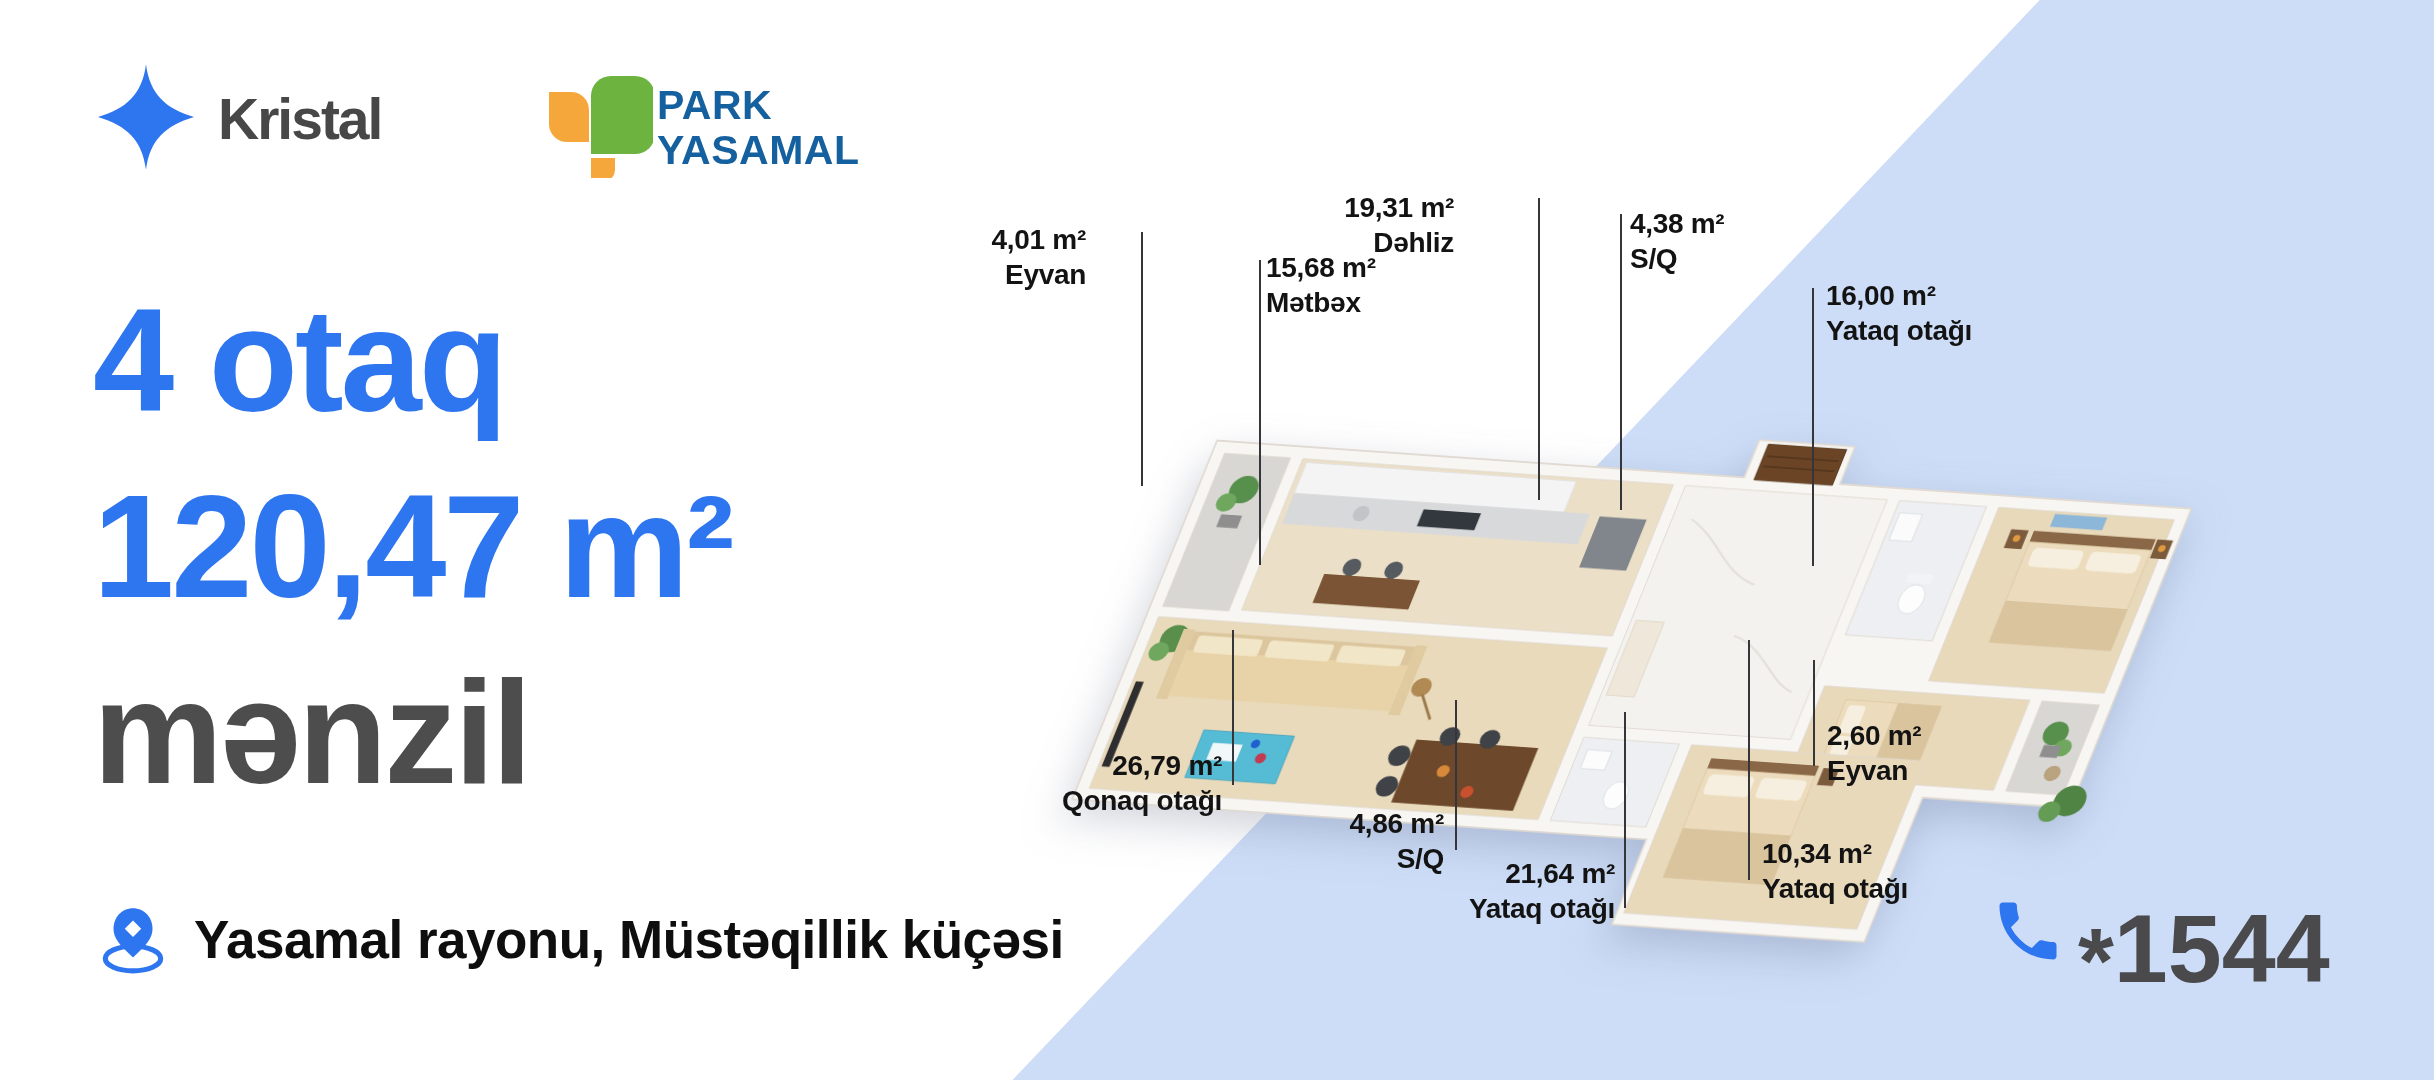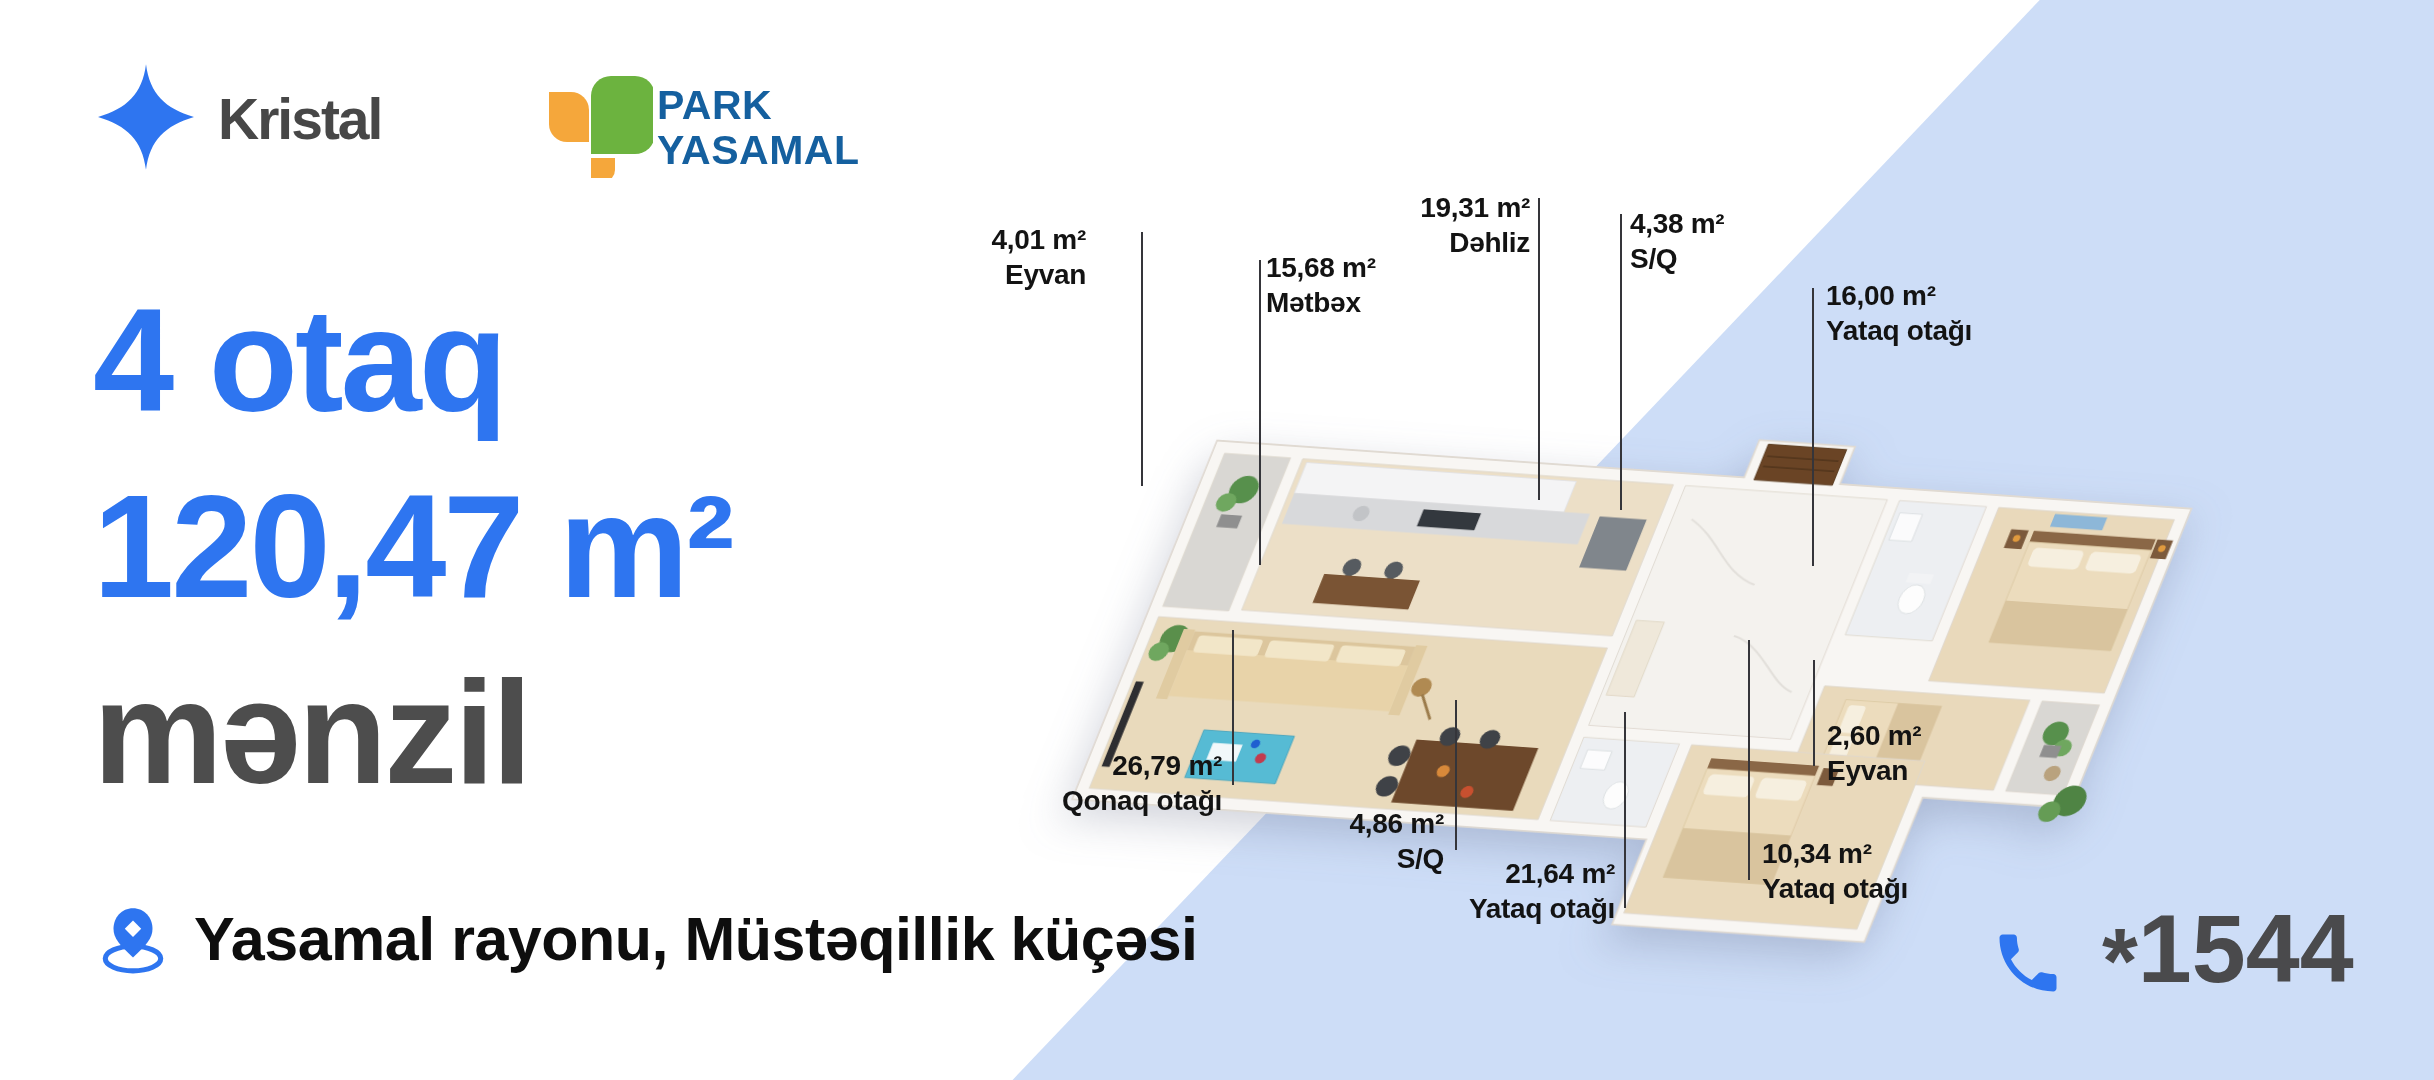--- a/index.html
+++ b/index.html
@@ -22,23 +22,23 @@
   .park-word{font-size:41px;line-height:45px;font-weight:800;color:#15609F;letter-spacing:0.5px;}
   
   .headline{
     position:absolute;left:93px;top:268px;
     font-size:146px;line-height:186px;font-weight:700;letter-spacing:-3px;
     color:#2E75F0;white-space:nowrap;
   }
   .headline .type-line{color:#4D4D4D;}
   
   .location-row{position:absolute;left:94px;top:898px;display:flex;align-items:center;gap:22px;}
-  .location-text{font-size:61px;font-weight:600;color:#0e0e0e;letter-spacing:-0.5px;}
-  
-  .phone-row{position:absolute;left:1990px;top:893px;display:flex;align-items:flex-end;gap:36px;}
+  .location-text{font-size:53px;font-weight:600;color:#0e0e0e;letter-spacing:-0.5px;}
+  
+  .phone-row{position:absolute;left:1990px;top:893px;display:flex;align-items:flex-start;gap:12px;}
   .phone-number{font-size:97px;font-weight:700;color:#4A4A4C;letter-spacing:0;}
   .phone-number .star{display:inline-block;font-size:0.95em;transform:translateY(0.12em);}
   
   .plan-wrap{
     position:absolute;left:1110px;top:368px;width:1090px;height:612px;
     transform:rotate(4deg) skewX(-18deg);
     filter:drop-shadow(0 16px 22px rgba(70,80,110,0.25));
   }
   .plan-wrap svg{width:100%;height:100%;display:block;}
   
@@ -215,21 +215,21 @@
 <div class="leader" style="left:1813px;top:660px;height:106px"></div>
 
 <div class="lbl ra" style="left:866px;top:222px">
   <div>4,01 m²</div>
   <div>Eyvan</div>
 </div>
 <div class="lbl" style="left:1266px;top:250px">
   <div>15,68 m²</div>
   <div>Mətbəx</div>
 </div>
-<div class="lbl ra" style="left:1310px;top:190px">
+<div class="lbl ra" style="left:1234px;top:190px">
   <div>19,31 m²</div>
   <div>Dəhliz</div>
 </div>
 <div class="lbl" style="left:1630px;top:206px">
   <div>4,38 m²</div>
   <div>S/Q</div>
 </div>
 <div class="lbl" style="left:1826px;top:278px">
   <div>16,00 m²</div>
   <div>Yataq otağı</div>

